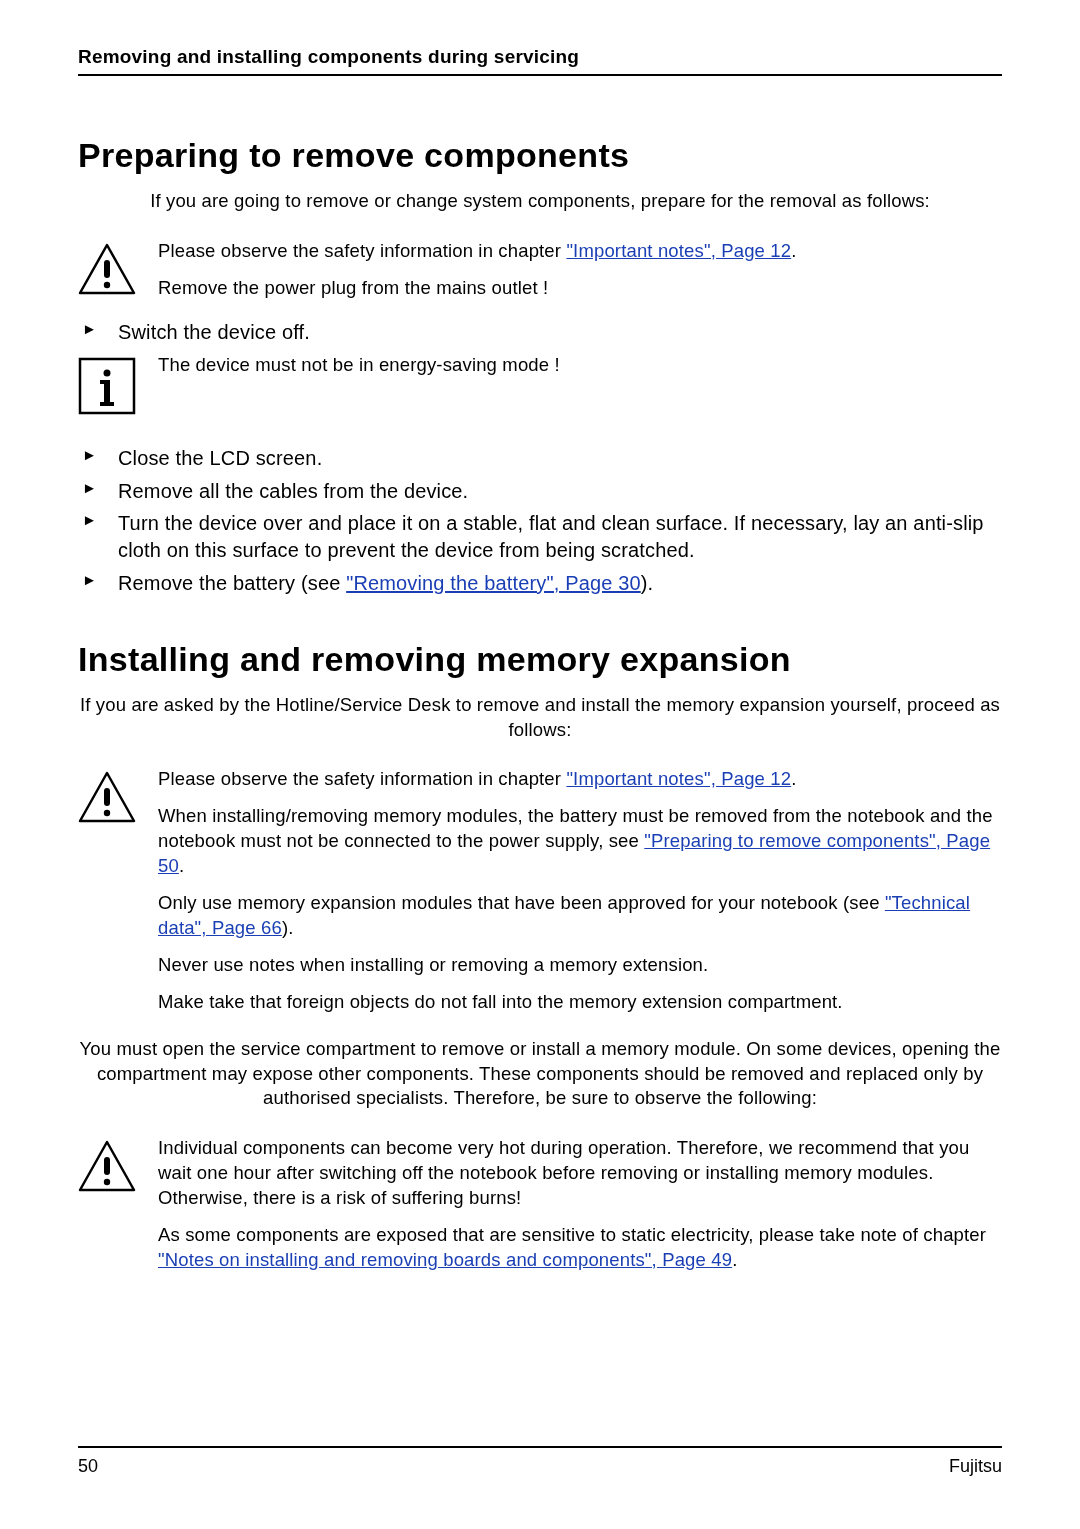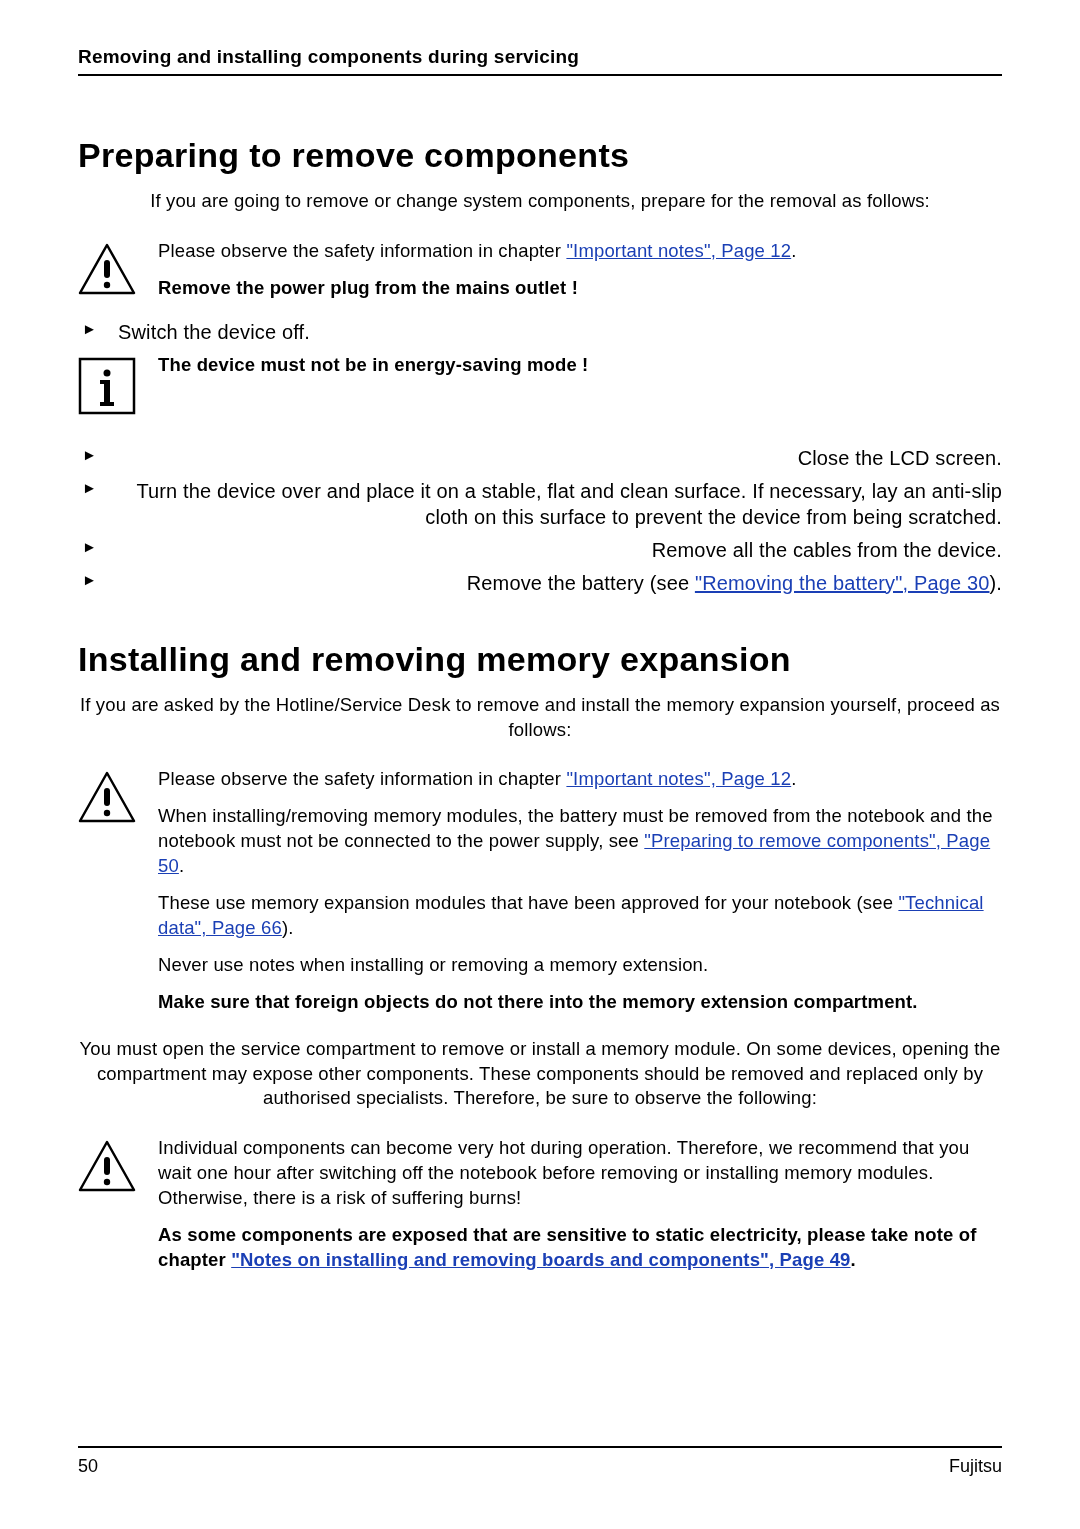--- a/index.html
+++ b/index.html
@@ -7,21 +7,21 @@
   .page { position: relative; width: 1080px; height: 1529px; padding: 46px 78px 40px 78px; }
   .header-title { font-weight: bold; font-size: 19px; letter-spacing: 0.2px; }
   .hr { border: none; border-top: 2px solid #000; margin-top: 6px; }
   h1.section { font-size: 34px; font-weight: bold; margin-top: 60px; margin-bottom: 14px; letter-spacing: 0.3px; }
   h1.section.second { margin-top: 44px; }
   .para { font-size: 18.5px; line-height: 1.33; letter-spacing: 0.15px; text-align: center; }
   .icon-block { display: flex; margin-top: 25px; }
   .icon-block .icon { flex: 0 0 80px; display: flex; justify-content: flex-start; align-items: flex-start; padding-top: 4px; }
   .icon-block .content { flex: 1; font-size: 18.5px; line-height: 1.35; letter-spacing: 0.15px; }
   .content p { margin-bottom: 12px; }
-  .content p:last-child { margin-bottom: 0; font-weight: bold; }
+  .content p:last-child { margin-bottom: 0; }
   .steps { list-style: none; margin-top: 18px; }
   .steps li { position: relative; padding-left: 40px; font-size: 20px; line-height: 1.33; margin-bottom: 6px; letter-spacing: 0.15px; }
   .steps li::before { content: "►"; position: absolute; left: 4px; top: 0; font-size: 15px; }
   .link { color: #1a3fb5; text-decoration: underline; cursor: pointer; }
   .footer { position: absolute; left: 78px; right: 78px; bottom: 52px; }
   .footer .hr2 { border: none; border-top: 2px solid #000; margin-bottom: 8px; }
   .footer-row { display: flex; justify-content: space-between; font-size: 18px; }
   svg { display: block; }
 </style>
 </head>
@@ -65,24 +65,24 @@
         <rect x="26" y="23" width="6" height="24" fill="#000"></rect>
         <rect x="22" y="23" width="8" height="4" fill="#000"></rect>
         <rect x="22" y="45" width="14" height="4" fill="#000"></rect>
       </svg>
     </div>
     <div class="content">
       <p>The device must not be in energy-saving mode !</p>
     </div>
   </div>
 
-  <ul class="steps" style="margin-top:30px;text-align:right;">
+  <ul class="steps" style="margin-top:30px;">
     <li>Close the LCD screen.</li>
+    <li>Remove all the cables from the device.</li>
     <li>Turn the device over and place it on a stable, flat and clean surface. If necessary, lay an anti-slip cloth on this surface to prevent the device from being scratched.</li>
-    <li>Remove all the cables from the device.</li>
     <li>
       <span>Remove the battery (see </span><span class="link">"Removing the battery", Page 30</span><span>).</span>
     </li>
   </ul>
 
   <h1 class="section second">Installing and removing memory expansion</h1>
   <p class="para">If you are asked by the Hotline/Service Desk to remove and install the memory expansion yourself, proceed as follows:</p>
 
   <div class="icon-block">
     <div class="icon">
@@ -93,24 +93,24 @@
       </svg>
     </div>
     <div class="content">
       <p>
         <span>Please observe the safety information in chapter </span><span class="link">"Important notes", Page 12</span><span>.</span>
       </p>
       <p>
         <span>When installing/removing memory modules, the battery must be removed from the notebook and the notebook must not be connected to the power supply, see </span><span class="link">"Preparing to remove components", Page 50</span><span>.</span>
       </p>
       <p>
-        <span>These use memory expansion modules that have been approved for your notebook (see </span><span class="link">"Technical data", Page 66</span><span>).</span>
+        <span>Only use memory expansion modules that have been approved for your notebook (see </span><span class="link">"Technical data", Page 66</span><span>).</span>
       </p>
       <p>Never use notes when installing or removing a memory extension.</p>
-      <p>Make sure that foreign objects do not there into the memory extension compartment.</p>
+      <p>Make take that foreign objects do not fall into the memory extension compartment.</p>
     </div>
   </div>
 
   <p class="para" style="margin-top:22px;">You must open the service compartment to remove or install a memory module. On some devices, opening the compartment may expose other components. These components should be removed and replaced only by authorised specialists. Therefore, be sure to observe the following:</p>
 
   <div class="icon-block">
     <div class="icon">
       <svg width="58" height="52" viewBox="0 0 58 52">
         <polygon points="29,2 56,50 2,50" fill="none" stroke="#000" stroke-width="2.5" stroke-linejoin="round"></polygon>
         <rect x="26" y="17" width="6" height="18" rx="3" fill="#000"></rect>

